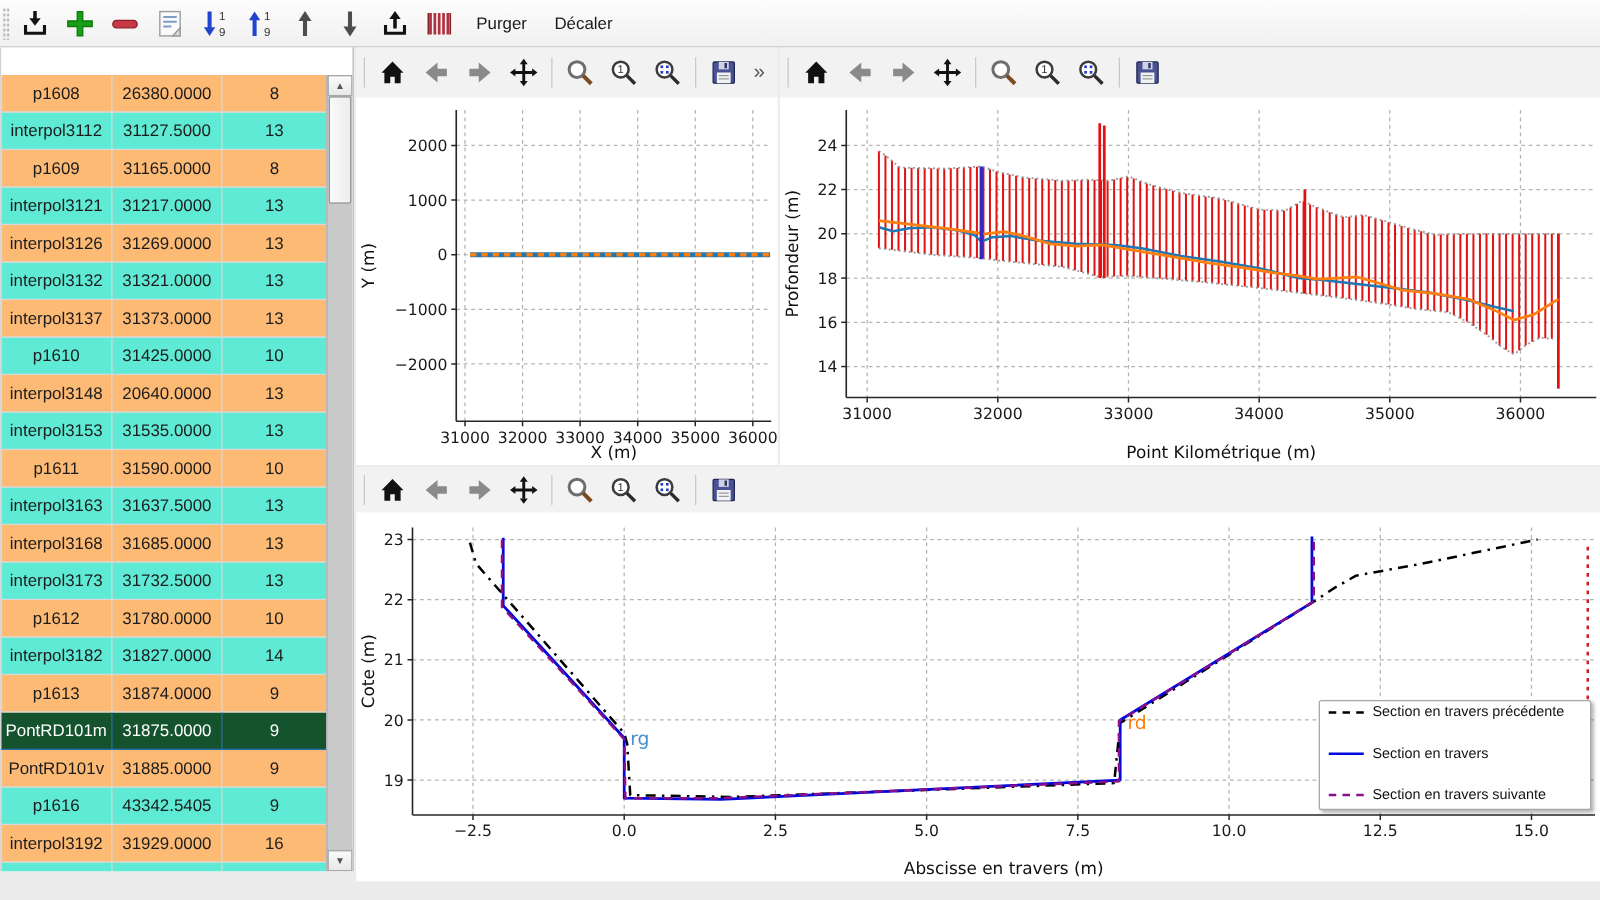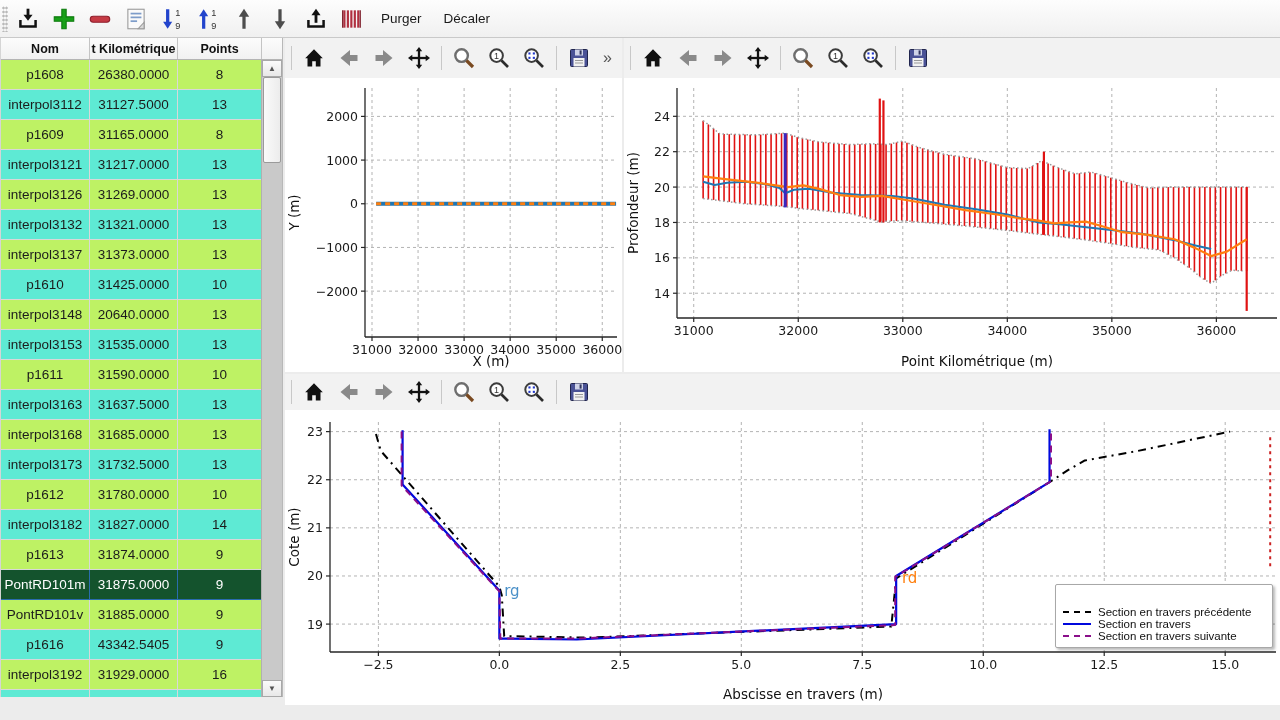--- a/index.html
+++ b/index.html
@@ -36,21 +36,21 @@
   .thead {
     display:grid; grid-template-columns:89px 88px 84px; height:22px;
     background:linear-gradient(#fcfcfc,#f1f1f1);
     border-bottom:1px solid #b4b4b4; font-weight:bold; font-size:12.5px; color:#111;
   }
   .thead .hcell {
     display:flex; align-items:center; justify-content:center;
     border-right:1px solid #c4c4c4; overflow:hidden; white-space:nowrap;
   }
   .tbody { position:absolute; left:0; top:22px; width:261px; overflow:hidden; }
-  .trow { display:grid; grid-template-columns:89px 88px 84px; height:30px; background:#bef264; }
+  .trow { display:grid; grid-template-columns:89px 88px 84px; height:30px; background:#fdba74; }
   .trow.alt { background:#5eead4; }
   .tcell {
     display:flex; align-items:center; justify-content:center;
     font-size:13.5px; color:#1c1c1c;
     border-right:1px solid #d8d8d8; border-bottom:1px solid #d8d8d8;
     white-space:nowrap; overflow:hidden;
   }
   .trow.selected { background:#14532d; }
   .trow.selected .tcell { color:#fff; border-right:1px solid #2a6cae; border-bottom:1px solid #2a6cae; }
 
@@ -87,21 +87,21 @@
   .mpl-sep { width:1px; height:24px; background:#c8c8c8; }
   .mpl-overflow { margin-left:auto; margin-right:10px; font-size:16px; color:#555; }
   svg.chart { display:block; background:#fff; }
   svg.chart text { font-family:"DejaVu Sans",sans-serif; }
 
   
   .legend {
     position:absolute; right:7px; bottom:57px; width:218px;
     background:#fff; border:1px solid #a8a8a8; border-radius:2px;
     box-shadow:2px 2px 3px rgba(0,0,0,0.28);
-    padding:21px 7px 5px 7px; display:flex; flex-direction:column; gap:0;
+    padding:3px 7px 5px 7px; display:flex; flex-direction:column; gap:21px;
   }
   .lg-row { display:flex; align-items:center; gap:7px; }
   .lg-sample { width:28px; height:0; border-top-width:2.5px; flex:0 0 28px; }
   .lg-label { font-size:11.5px; color:#111; white-space:nowrap; }
 </style>
 </head>
 <body>
 
 <div class="window">
 
@@ -183,25 +183,20 @@
               <line x1="19.6" y1="4" x2="19.6" y2="20"></line>
             </g>
           </svg>
         </span>
       </span>
     <span class="tb-text">Purger</span>
     <span class="tb-text">Décaler</span>
   </div>
 
   <div class="left-panel">
-    <div class="thead">
-      <div class="hcell">Nom</div>
-      <div class="hcell">t Kilométrique</div>
-      <div class="hcell">Points</div>
-    </div>
     <div class="tbody" id="tableBody">
         <div class="trow">
           <div class="tcell">p1608</div>
           <div class="tcell">26380.0000</div>
           <div class="tcell">8</div>
         </div>
         <div class="trow alt">
           <div class="tcell">interpol3112</div>
           <div class="tcell">31127.5000</div>
           <div class="tcell">13</div>

